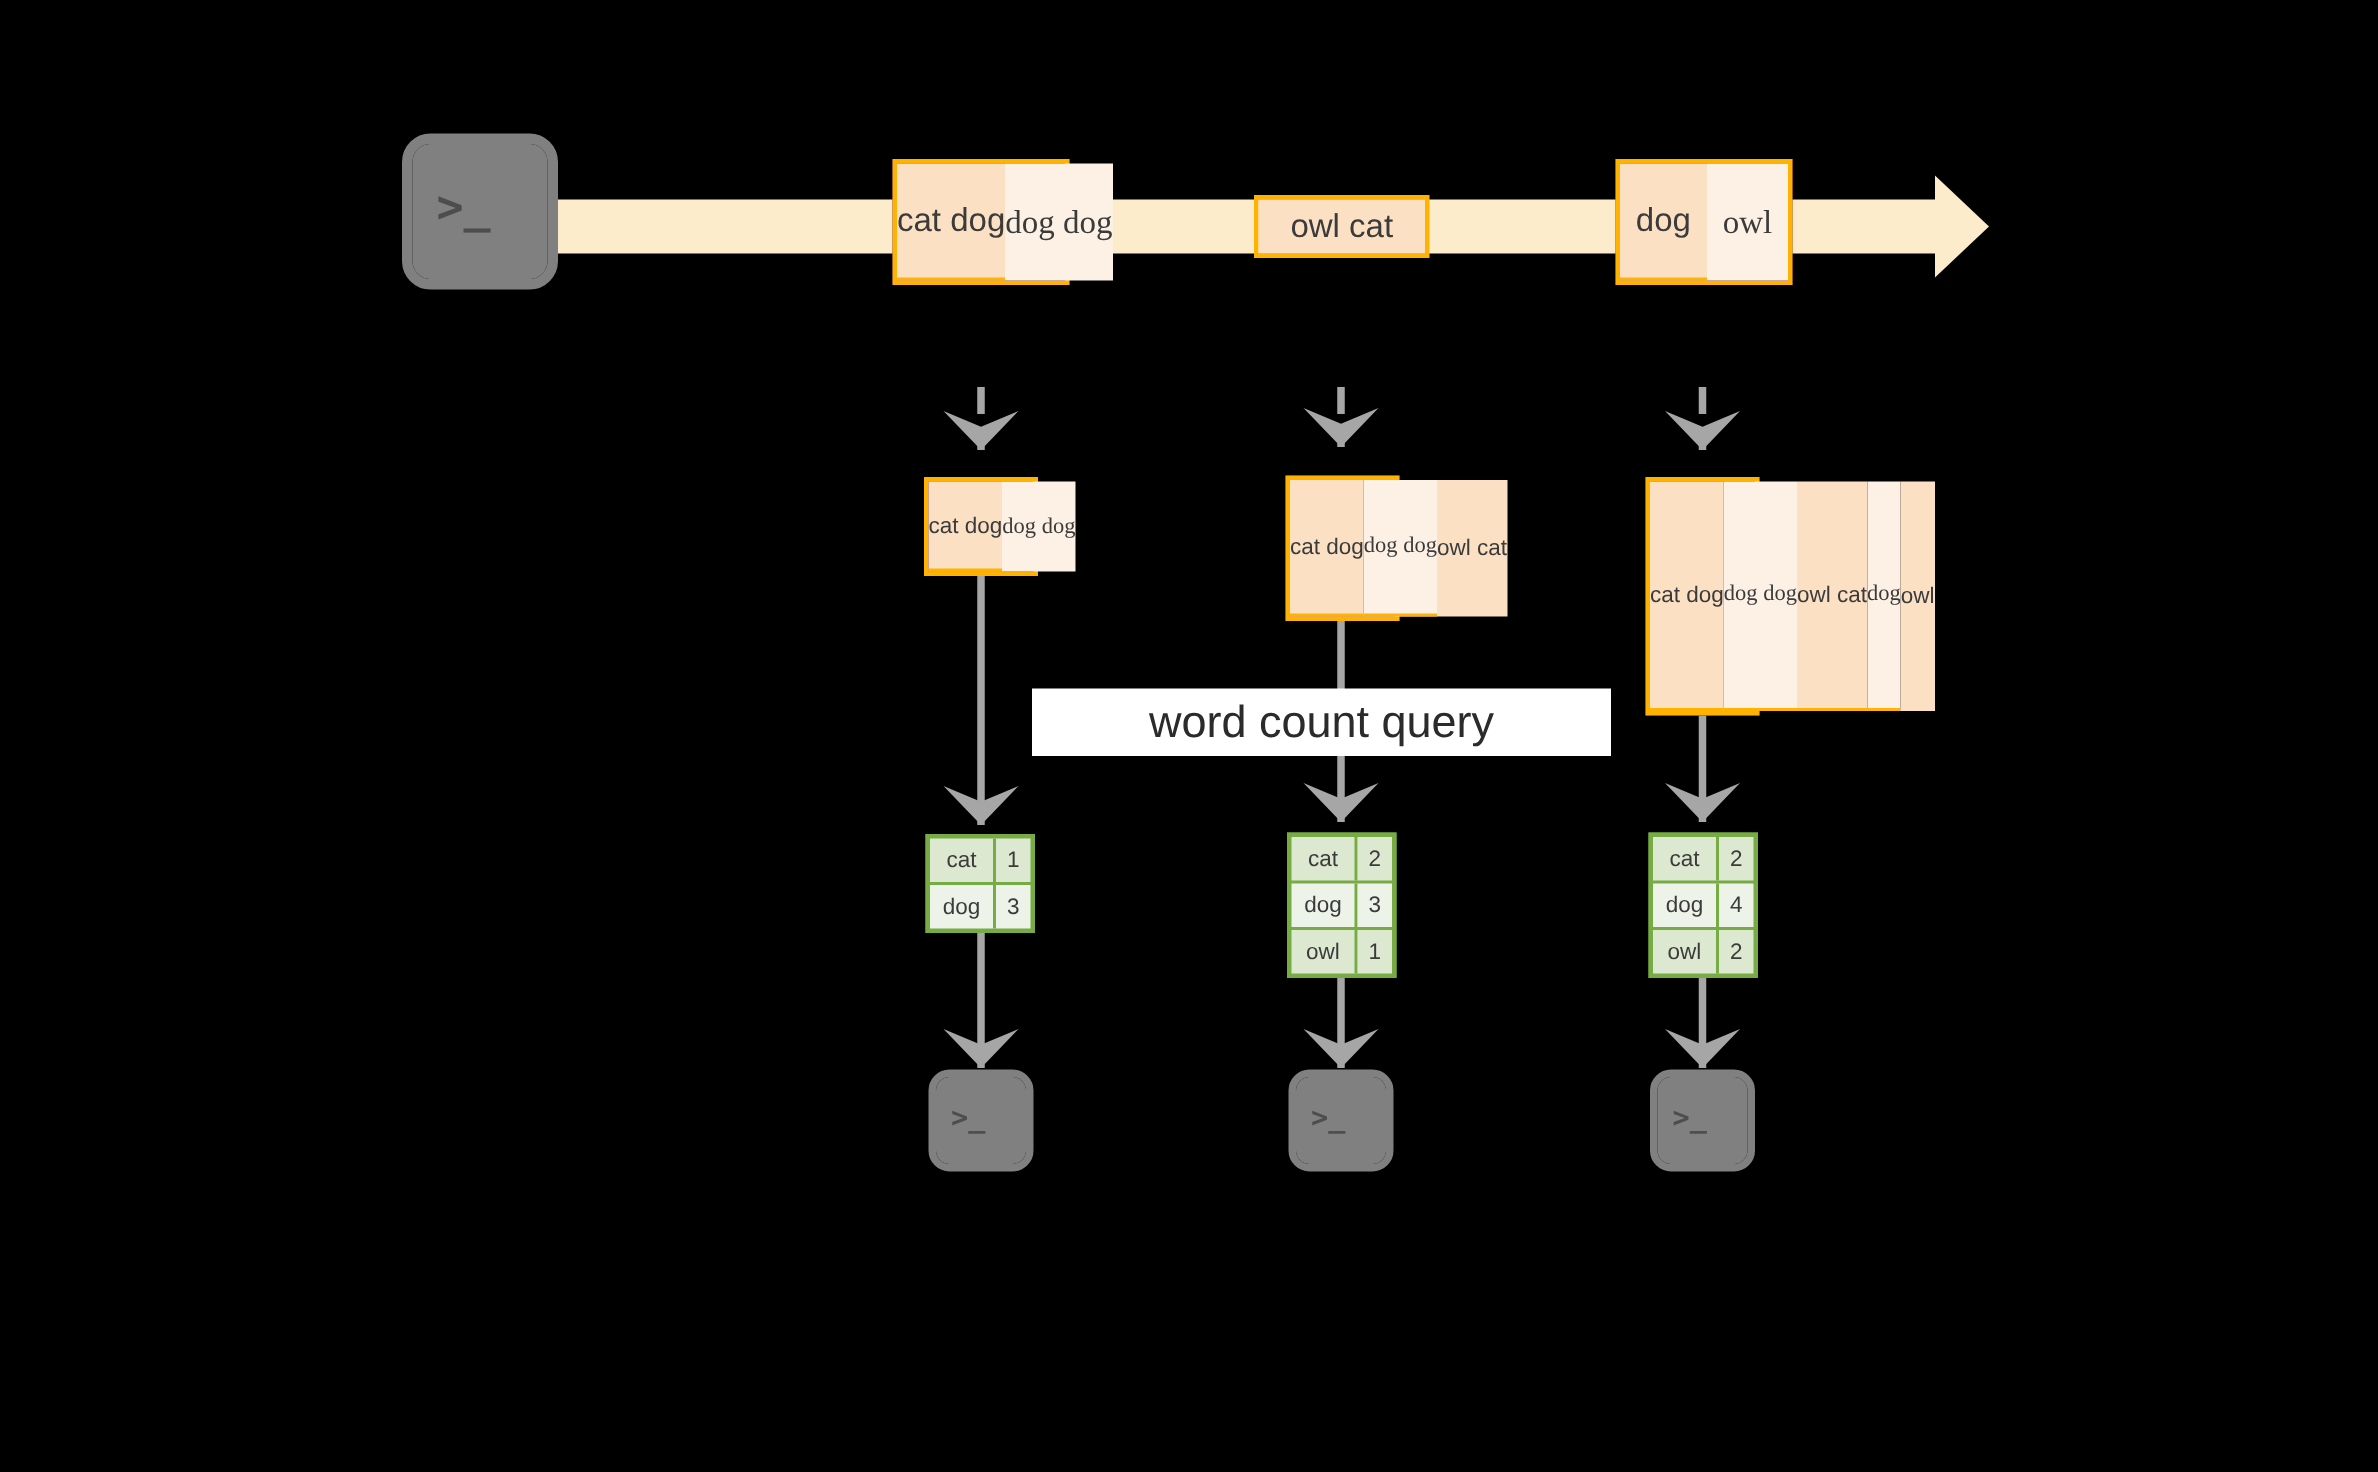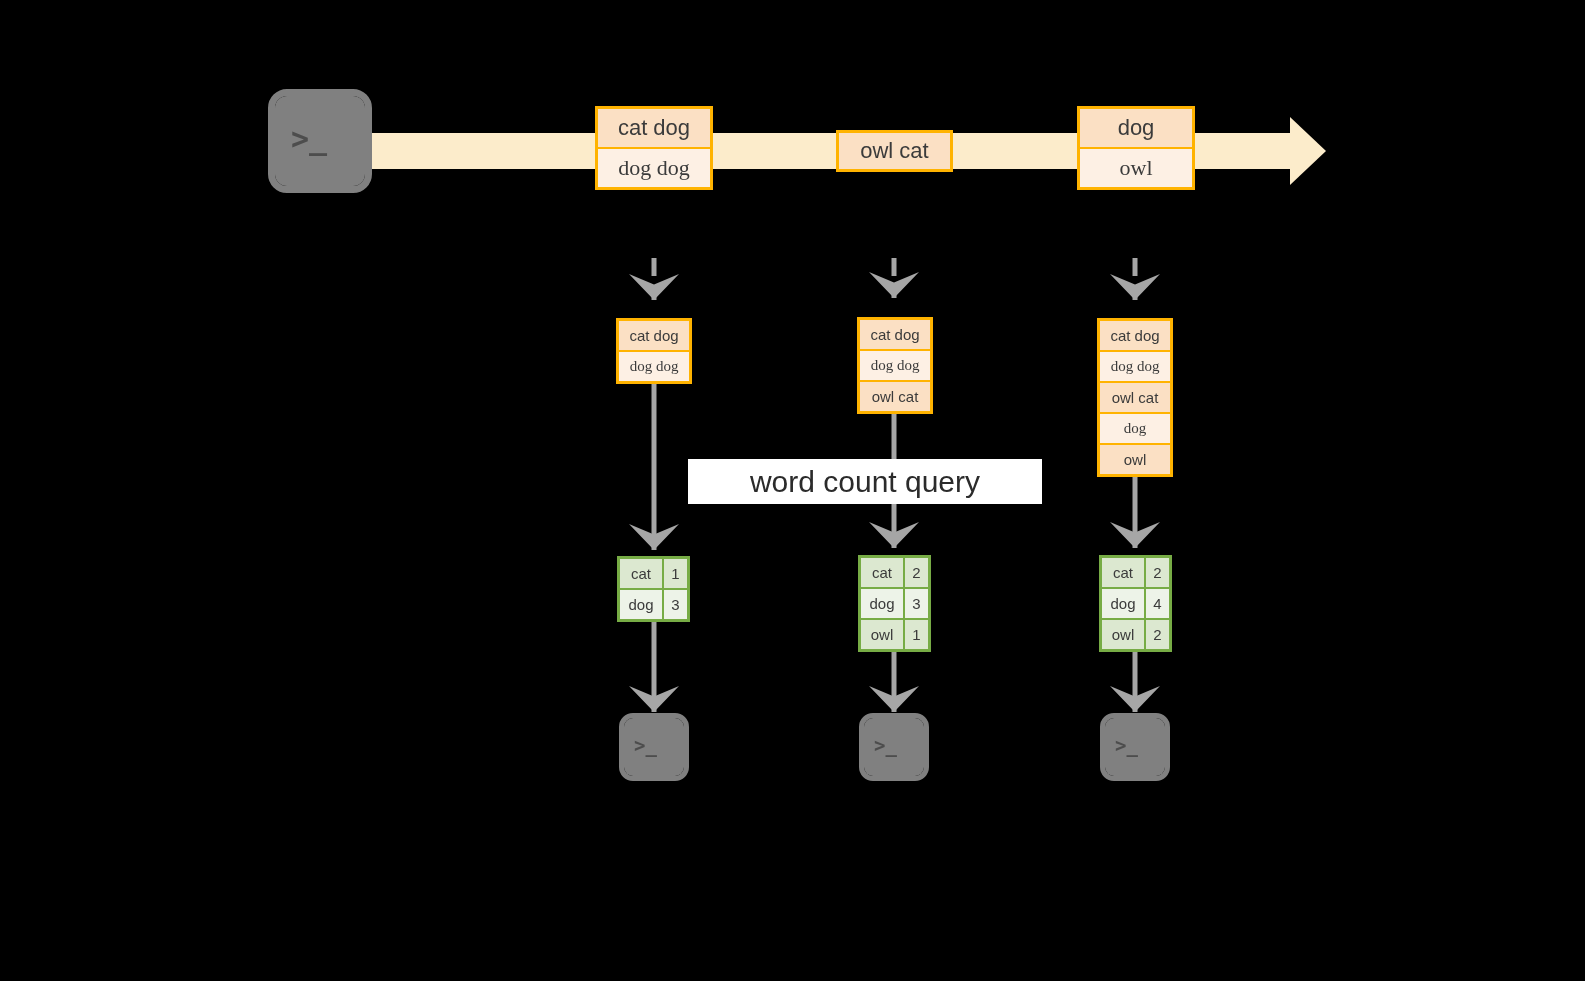--- a/index.html
+++ b/index.html
@@ -48,21 +48,21 @@
     line-height: 1;
     user-select: none;
   }
 
   
   .evt-stack {
     position: absolute;
     border: 3px solid #ffb300;
     background: #4c1d95;
     display: flex;
-    flex-direction: column;
+    flex-direction: row;
   }
   .evt-row {
     flex: 1 1 auto;
     display: flex;
     align-items: center;
     justify-content: center;
     color: #3b3b3b;
     white-space: nowrap;
     border-bottom: 2px solid #ffb300;
   }
@@ -174,21 +174,21 @@
   </div>
 
   <div class="evt-stack" style="left:1097px; top:318px; width:76px; height:159px; font-size:15px;">
     <div class="evt-row dark">cat dog</div>
     <div class="evt-row light">dog dog</div>
     <div class="evt-row dark">owl cat</div>
     <div class="evt-row light">dog</div>
     <div class="evt-row dark">owl</div>
   </div>
 
-  <div class="query-band" style="left:688px; top:459px; width:354px; height:45px; font-size:30px;">
+  <div class="query-band" style="left:688px; top:459px; width:386px; height:45px; font-size:30px;">
     <span>word count query</span>
   </div>
 
   <div class="tbl" style="left:617px; top:556px; width:73px; height:66px; font-size:15px;">
     <div class="tbl-row dark">
       <div class="tbl-cell word">cat</div>
       <div class="tbl-cell count">1</div>
     </div>
     <div class="tbl-row light">
       <div class="tbl-cell word">dog</div>

